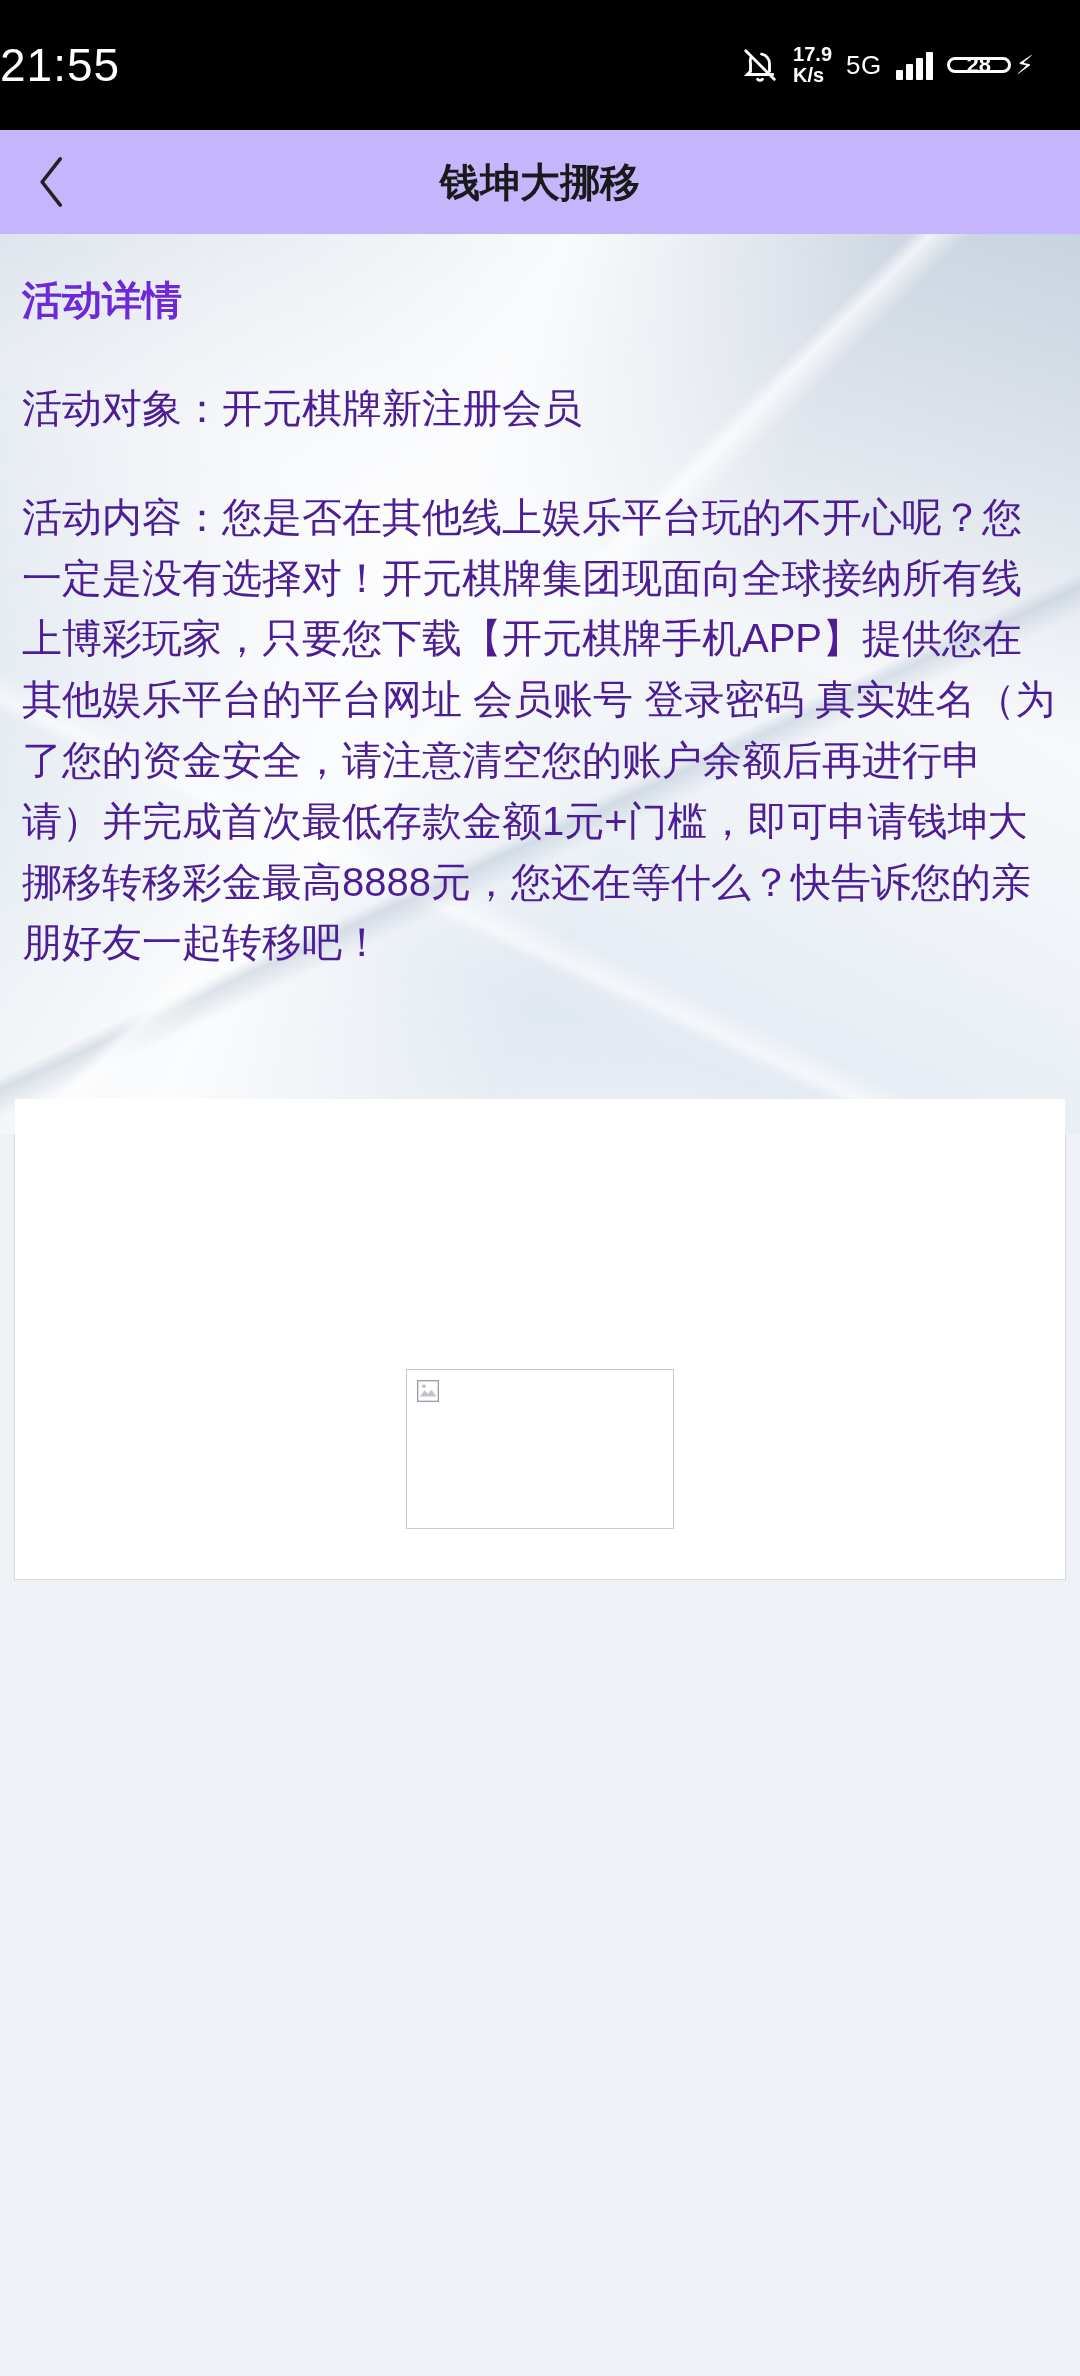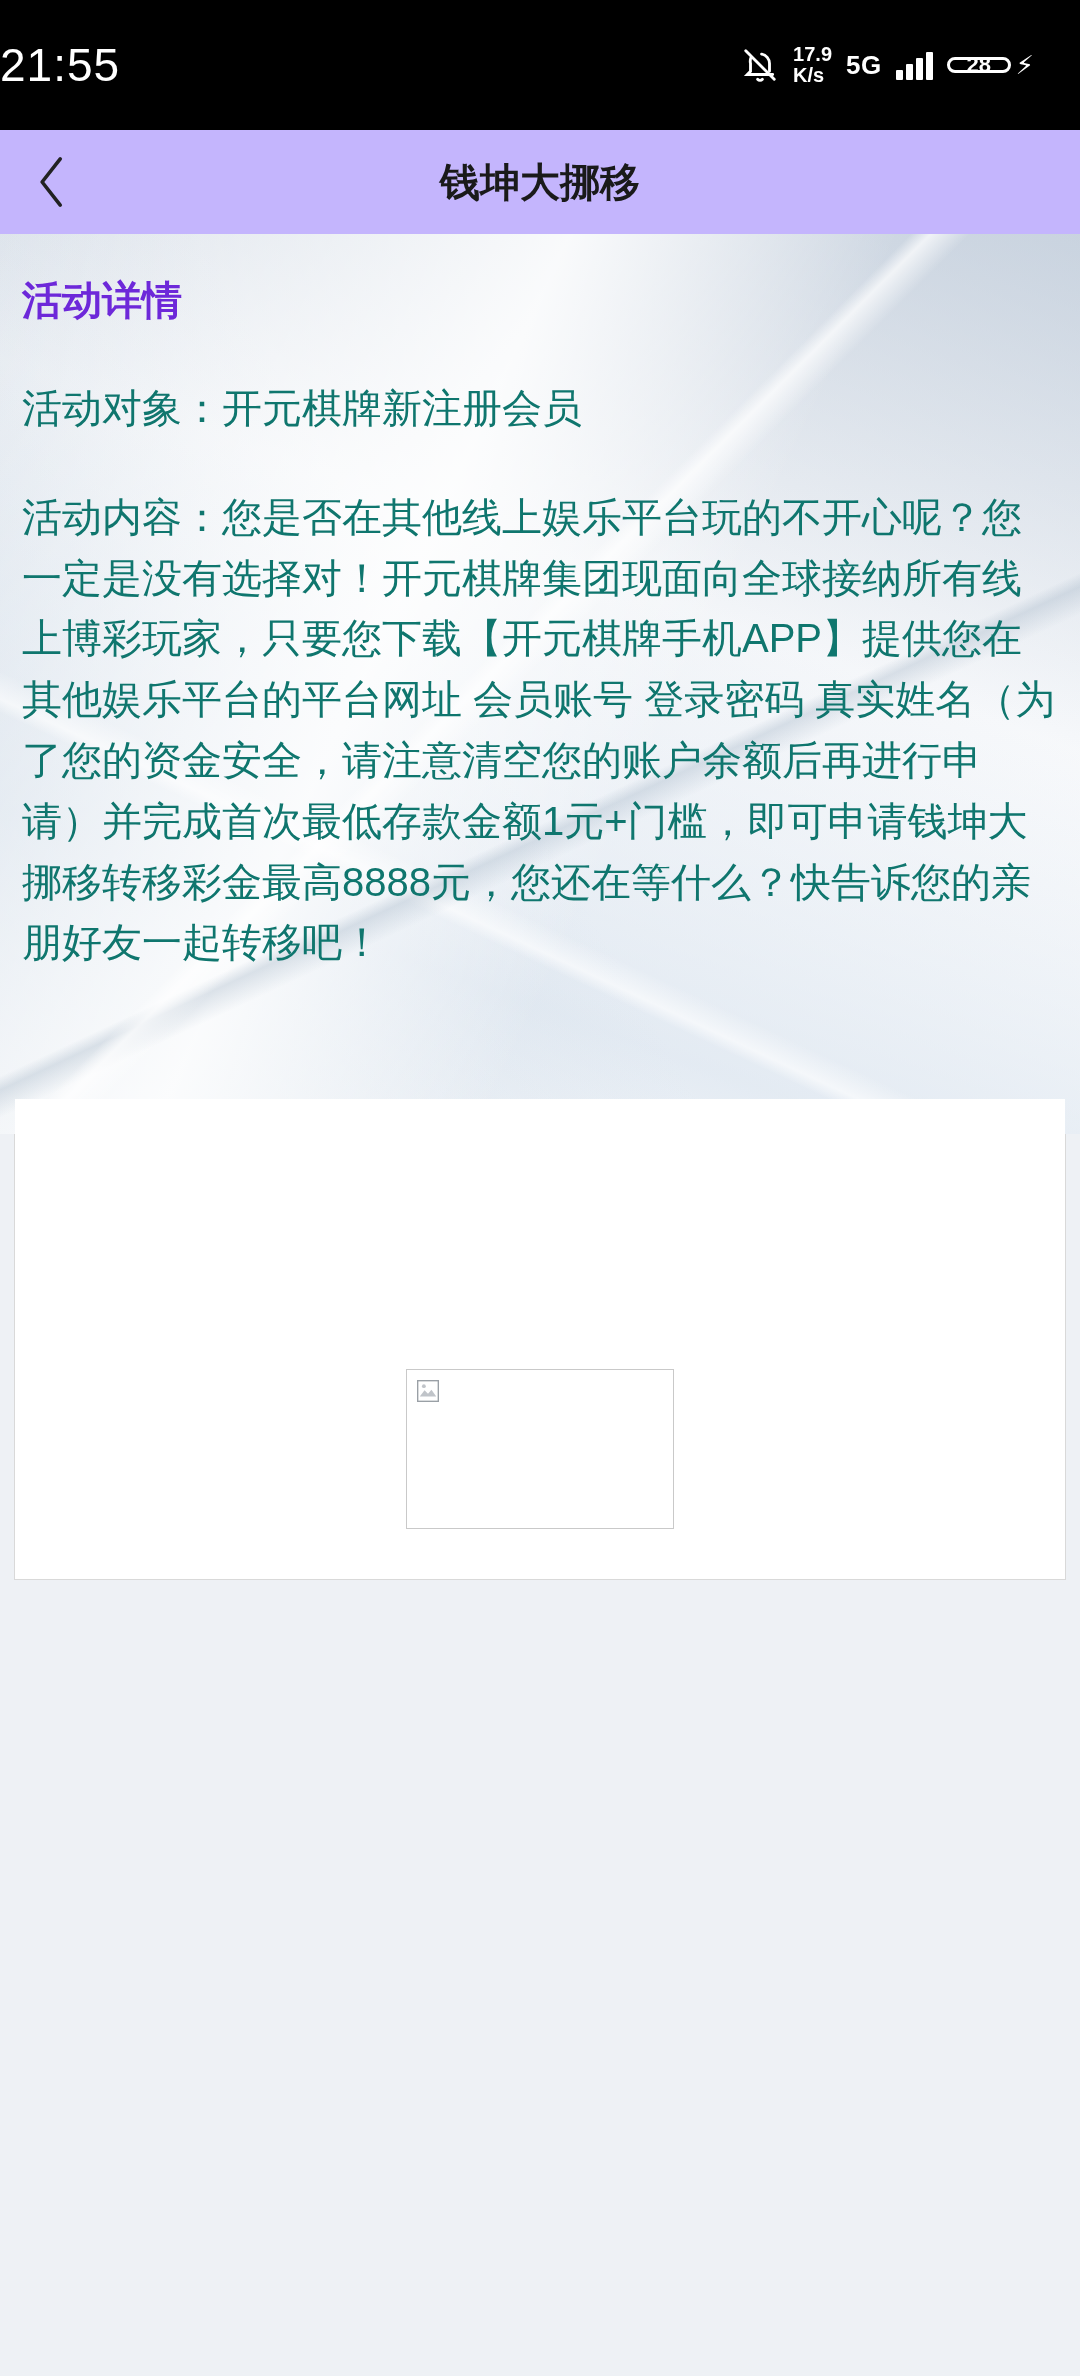--- a/index.html
+++ b/index.html
@@ -42,21 +42,21 @@
   }
   .mute-icon { width: 38px; height: 38px; position: relative; }
   .mute-icon svg { display:block; }
   .netspeed {
     font-size: 20px;
     line-height: 21px;
     text-align: left;
     font-weight: 600;
   }
   .netspeed span { display:block; }
-  .g5 { font-size: 26px; font-weight: 700; letter-spacing: .5px; }
+  .g5 { font-size: 26px; font-weight: 400; letter-spacing: .5px; }
   .signal { display:flex; align-items:flex-end; gap:3px; height:30px; }
   .signal i { display:block; width:7px; background:#fff; border-radius:1px; }
   .signal i:nth-child(1){height:10px}
   .signal i:nth-child(2){height:16px}
   .signal i:nth-child(3){height:22px}
   .signal i:nth-child(4){height:28px}
   .battery {
     display:flex; align-items:center; gap:5px;
   }
   .batt-body {
@@ -125,21 +125,21 @@
   .sec-title {
     font-size: 40px;
     font-weight: 700;
     color: #6d28d9;
     margin-bottom: 8px;
     line-height: 1.5;
   }
   .para {
     font-size: 40px;
     line-height: 1.52;
-    color: #0f766e;
+    color: #4c1d95;
     letter-spacing: 0px;
     margin-top: 48px;
   }
 
   .notice-box {
     margin: 18px 14px 0 14px;
     border: 1px solid #d9d9d9;
     background: #ffffff;
   }
   .notice-text {

